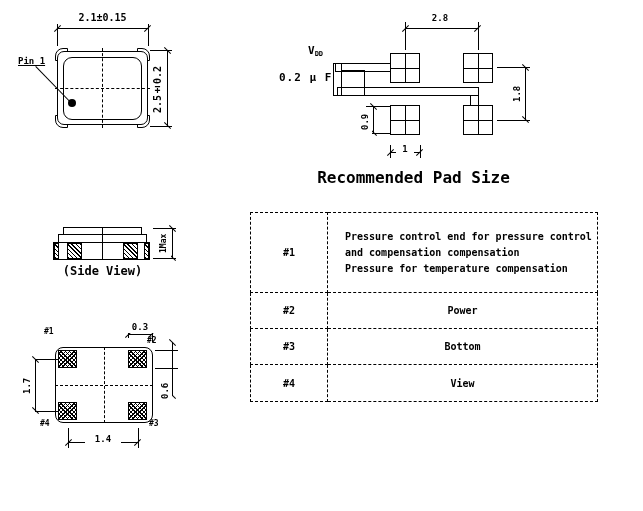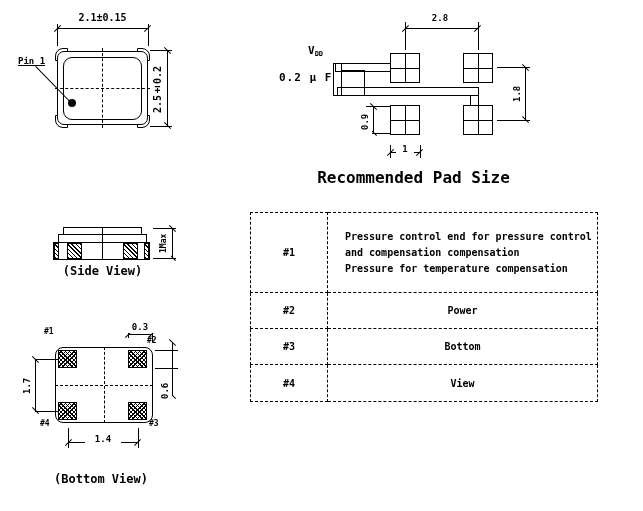--- a/index.html
+++ b/index.html
@@ -111,21 +111,20 @@
   <div class="hline" style="left:155px;top:350px;width:23px"></div>
   <div class="hline" style="left:155px;top:368px;width:23px"></div>
   <div class="dimv" style="left:172px;top:342px;height:54px"></div>
   <div class="vtext" style="left:159px;top:377px;height:27px;font-size:9px">0.6</div>
 
   <div class="vline" style="left:68px;top:428px;height:20px"></div>
   <div class="vline" style="left:138px;top:428px;height:20px"></div>
   <div class="dimh" style="left:68px;top:442px;width:70px"></div>
   <div class="dimtext" style="left:85px;top:434px;width:36px;text-align:center;font-size:9px">1.4</div>
 
-  <div class="caption" style="left:46px;top:472px;width:110px">(Bottom View)</div>
 
   <div class="vline" style="left:405px;top:22px;height:28px"></div>
   <div class="vline" style="left:478px;top:22px;height:28px"></div>
   <div class="dimh" style="left:405px;top:28px;width:73px"></div>
   <div class="dimtext" style="left:420px;top:13px;width:40px;text-align:center;font-size:9px">2.8</div>
 
   <div class="box" style="left:335px;top:63px;width:56px;height:9px"></div>
   <div class="box" style="left:333px;top:63px;width:9px;height:33px"></div>
   <div class="box" style="left:337px;top:87px;width:142px;height:9px"></div>
   <div class="box" style="left:470px;top:95px;width:9px;height:11px"></div>

